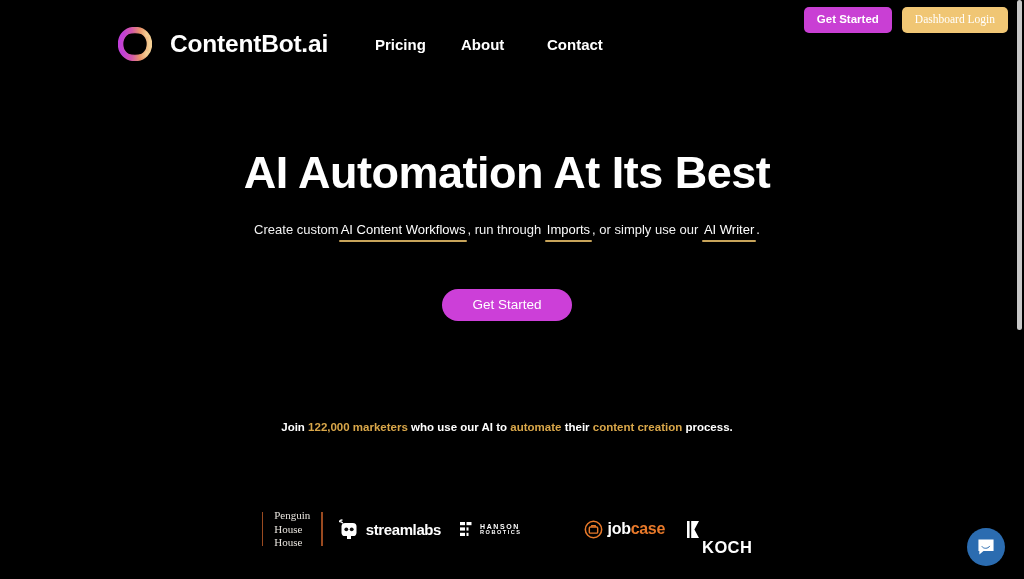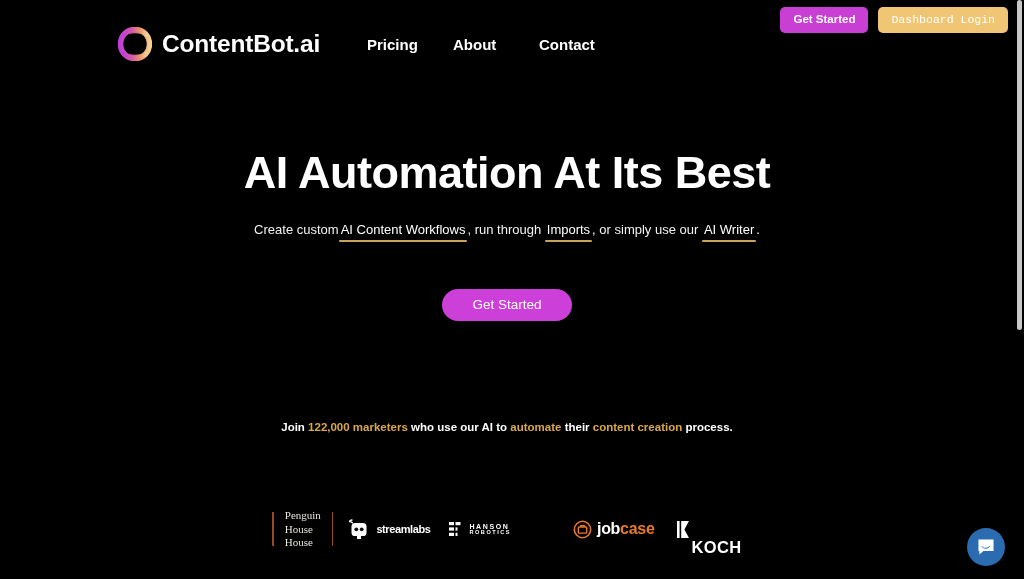--- a/index.html
+++ b/index.html
@@ -35,36 +35,36 @@
   .btn-dashboard-login {
     background: #f0c674;
     color: #ffffff;
     border: none;
     border-radius: 5px;
     font-size: 11.5px;
     font-weight: 400;
     padding: 7px 13px;
     line-height: 1;
     cursor: pointer;
-    font-family: Liberation Mono, monospace;
+    font-family: Liberation Serif, serif;
     white-space: nowrap;
   }
 
   
   .header {
     position: absolute;
     top: 0; left: 0;
     width: 1014px;
     height: 88px;
     display: flex;
     align-items: center;
     padding-left: 118px;
   }
   .brand {
-    display: flex; align-items: center; gap: 10px;
+    display: flex; align-items: center; gap: 18px;
     text-decoration: none;
     justify-content: center;
   }
   .brand-logo {
     width: 34px; height: 34px;
     display: block;
     flex: 0 0 auto;
   }
   .brand-name {
     color: #ffffff;
@@ -189,21 +189,21 @@
     padding: 0 11px;
     white-space: nowrap;
   }
   .logo-streamlabs {
     display: flex; align-items: center; gap: 7px;
     margin-left: 16px;
   }
   .sl-mark { width: 20px; height: 22px; display: block; }
   .sl-text {
     color: #ffffff;
-    font-size: 11px;
+    font-size: 15px;
     font-weight: 700;
     letter-spacing: -0.4px;
     line-height: 1;
   }
   .logo-hanson {
     display: flex; align-items: center; gap: 4px;
     margin-left: 19px;
   }
   .hanson-grid { width: 16px; height: 14px; display: block; }
   .hanson-text { line-height: 1.05; }

